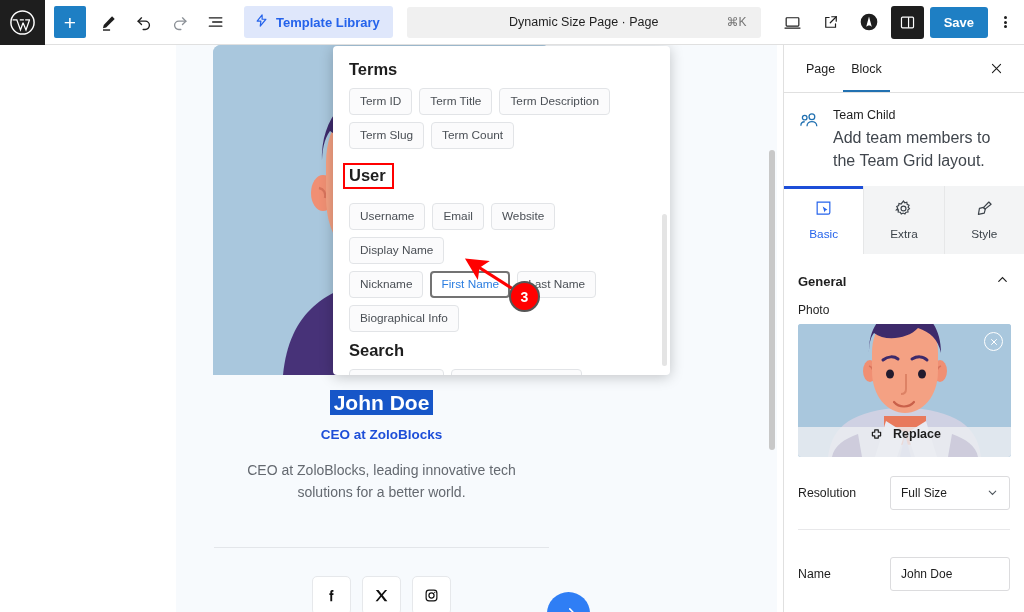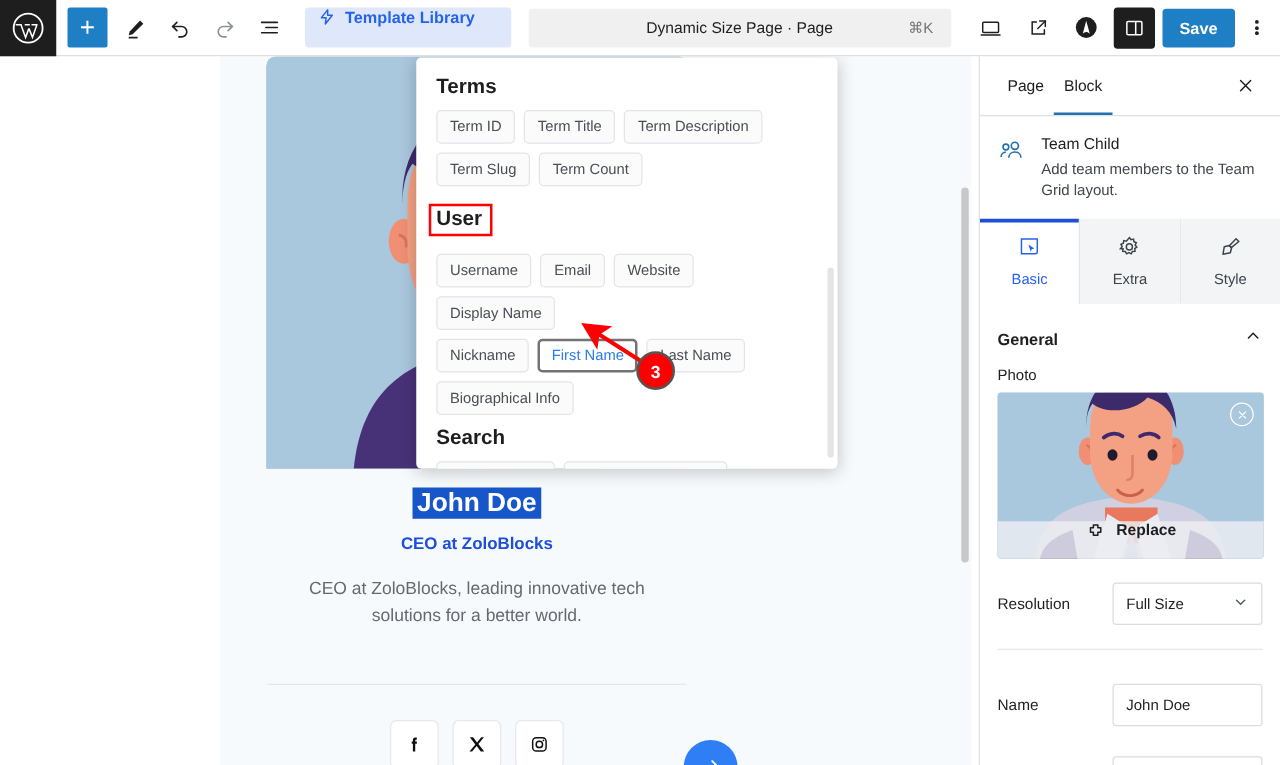--- a/index.html
+++ b/index.html
@@ -27,23 +27,23 @@
     border: none; background: transparent; cursor: pointer; border-radius: 2px;
     color: #1e1e1e; flex: 0 0 auto;
   }
   .tb-add {
     width: 32px; height: 32px; background: #1e7fc4; color: #fff;
     border-radius: 2px; margin-left: 9px; margin-right: 4px;
     display: flex; align-items: center; justify-content: center; cursor: pointer;
     font-size: 21px; line-height: 1; flex: 0 0 32px; font-weight: 300;
   }
   .tpl-lib {
-    display: flex; gap: 7px; height: 32px;
+    display: flex; align-items: center; gap: 7px; height: 32px;
     background: #dfe7fb; color: #2563eb; border-radius: 3px;
-    padding: 0 29px 0 10px; margin-left: 10px; cursor: pointer;
+    padding: 0 13px 0 10px; margin-left: 10px; cursor: pointer;
     font-size: 13px; font-weight: bold; white-space: nowrap; flex: 0 0 auto;
   }
   .doc-title {
     flex: 0 1 560px; height: 31px; background: #f0f0f0; border-radius: 3px;
     display: flex; align-items: center; justify-content: center; position: relative;
     margin-left: 14px; margin-right: 14px; cursor: pointer; min-width: 0;
   }
   .doc-title .dt-text { font-size: 12.5px; color: #1e1e1e; }
   .doc-title .dt-kbd {
     position: absolute; right: 14px; font-size: 12px; color: #757575;
@@ -163,21 +163,21 @@
   .sb-tab.on::after {
     content: ""; position: absolute; left: 0; right: 0; bottom: 0; height: 2px; background: #2271b1;
   }
   .sb-close {
     margin-left: auto; width: 28px; height: 28px; display: flex; align-items: center;
     justify-content: center; cursor: pointer; font-size: 16px; color: #1e1e1e;
   }
   .sb-blockinfo { padding: 15px 14px 14px 14px; display: flex; gap: 11px; }
   .bi-icon { flex: 0 0 24px; color: #2271b1; margin-top: 1px; }
   .bi-title { font-size: 12.5px; color: #1e1e1e; margin-bottom: 5px; }
-  .bi-desc { font-size: 12px; color: #40464d; line-height: 1.42; }
+  .bi-desc { font-size: 16px; color: #40464d; line-height: 1.42; }
   .sb-subtabs { display: flex; height: 68px; flex: 0 0 68px; }
   .sub {
     flex: 1; display: flex; flex-direction: column; align-items: center;
     justify-content: center; gap: 6px; cursor: pointer; font-size: 11.8px;
     color: #3c434a; background: #f3f4f5; border-right: 1px solid #e6e7e8;
     position: relative;
   }
   .sub:last-child { border-right: none; }
   .sub.on { background: #ffffff; color: #2563eb; }
   .sub.on::before {

